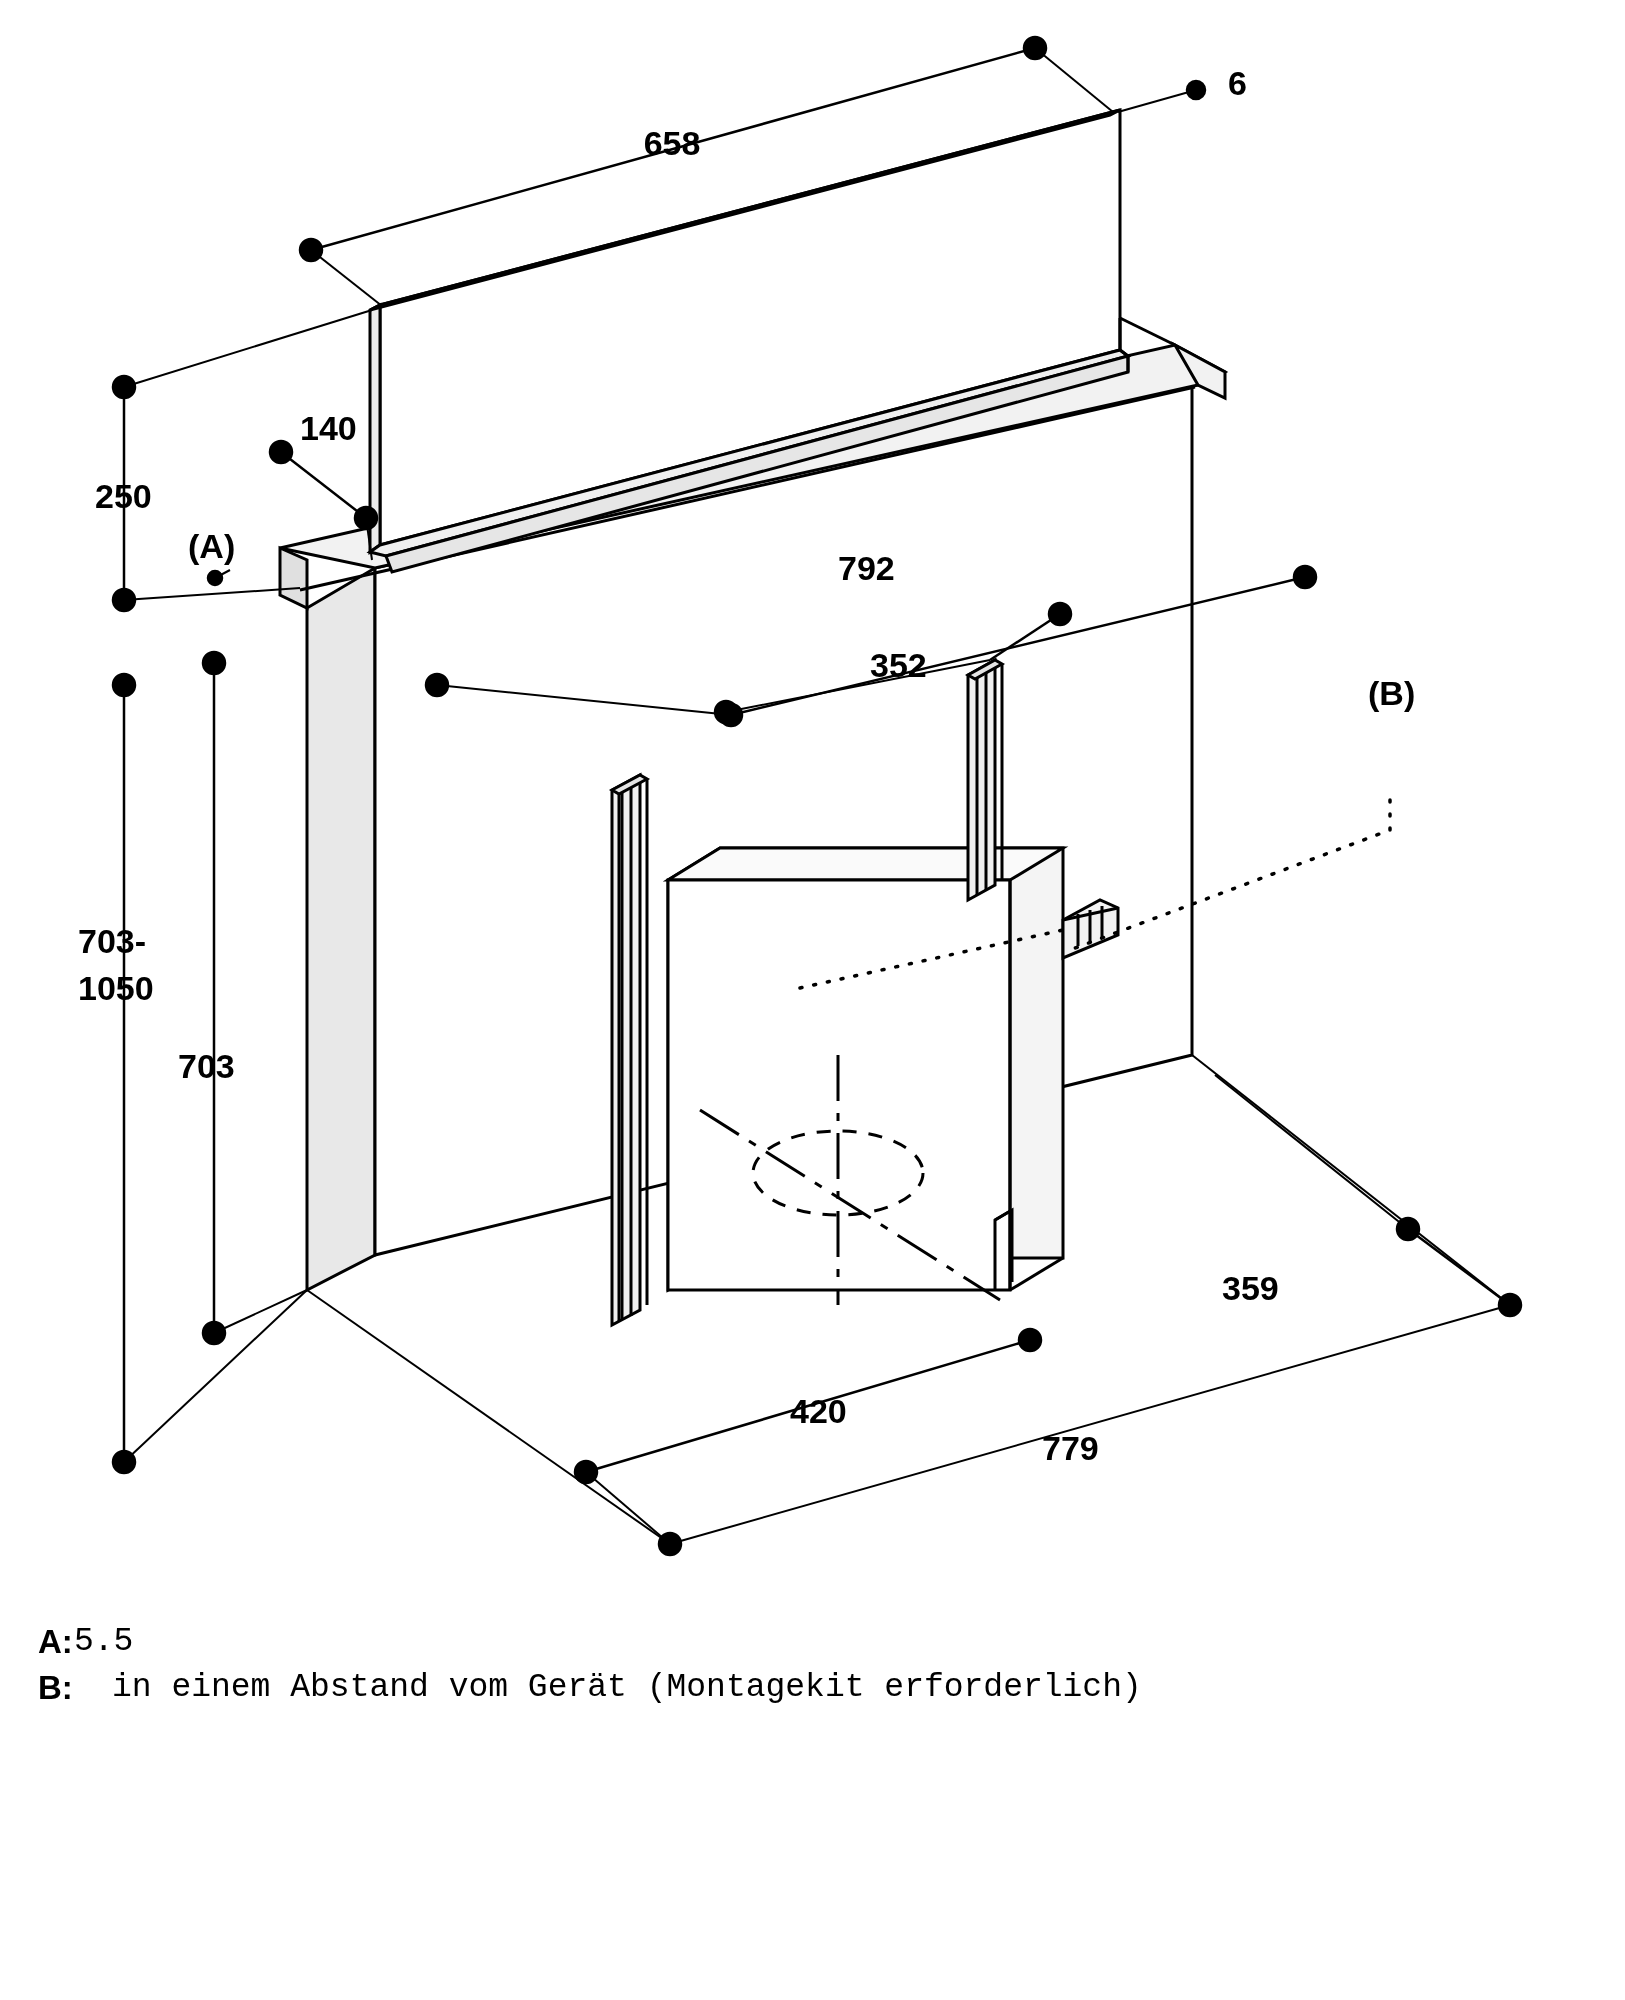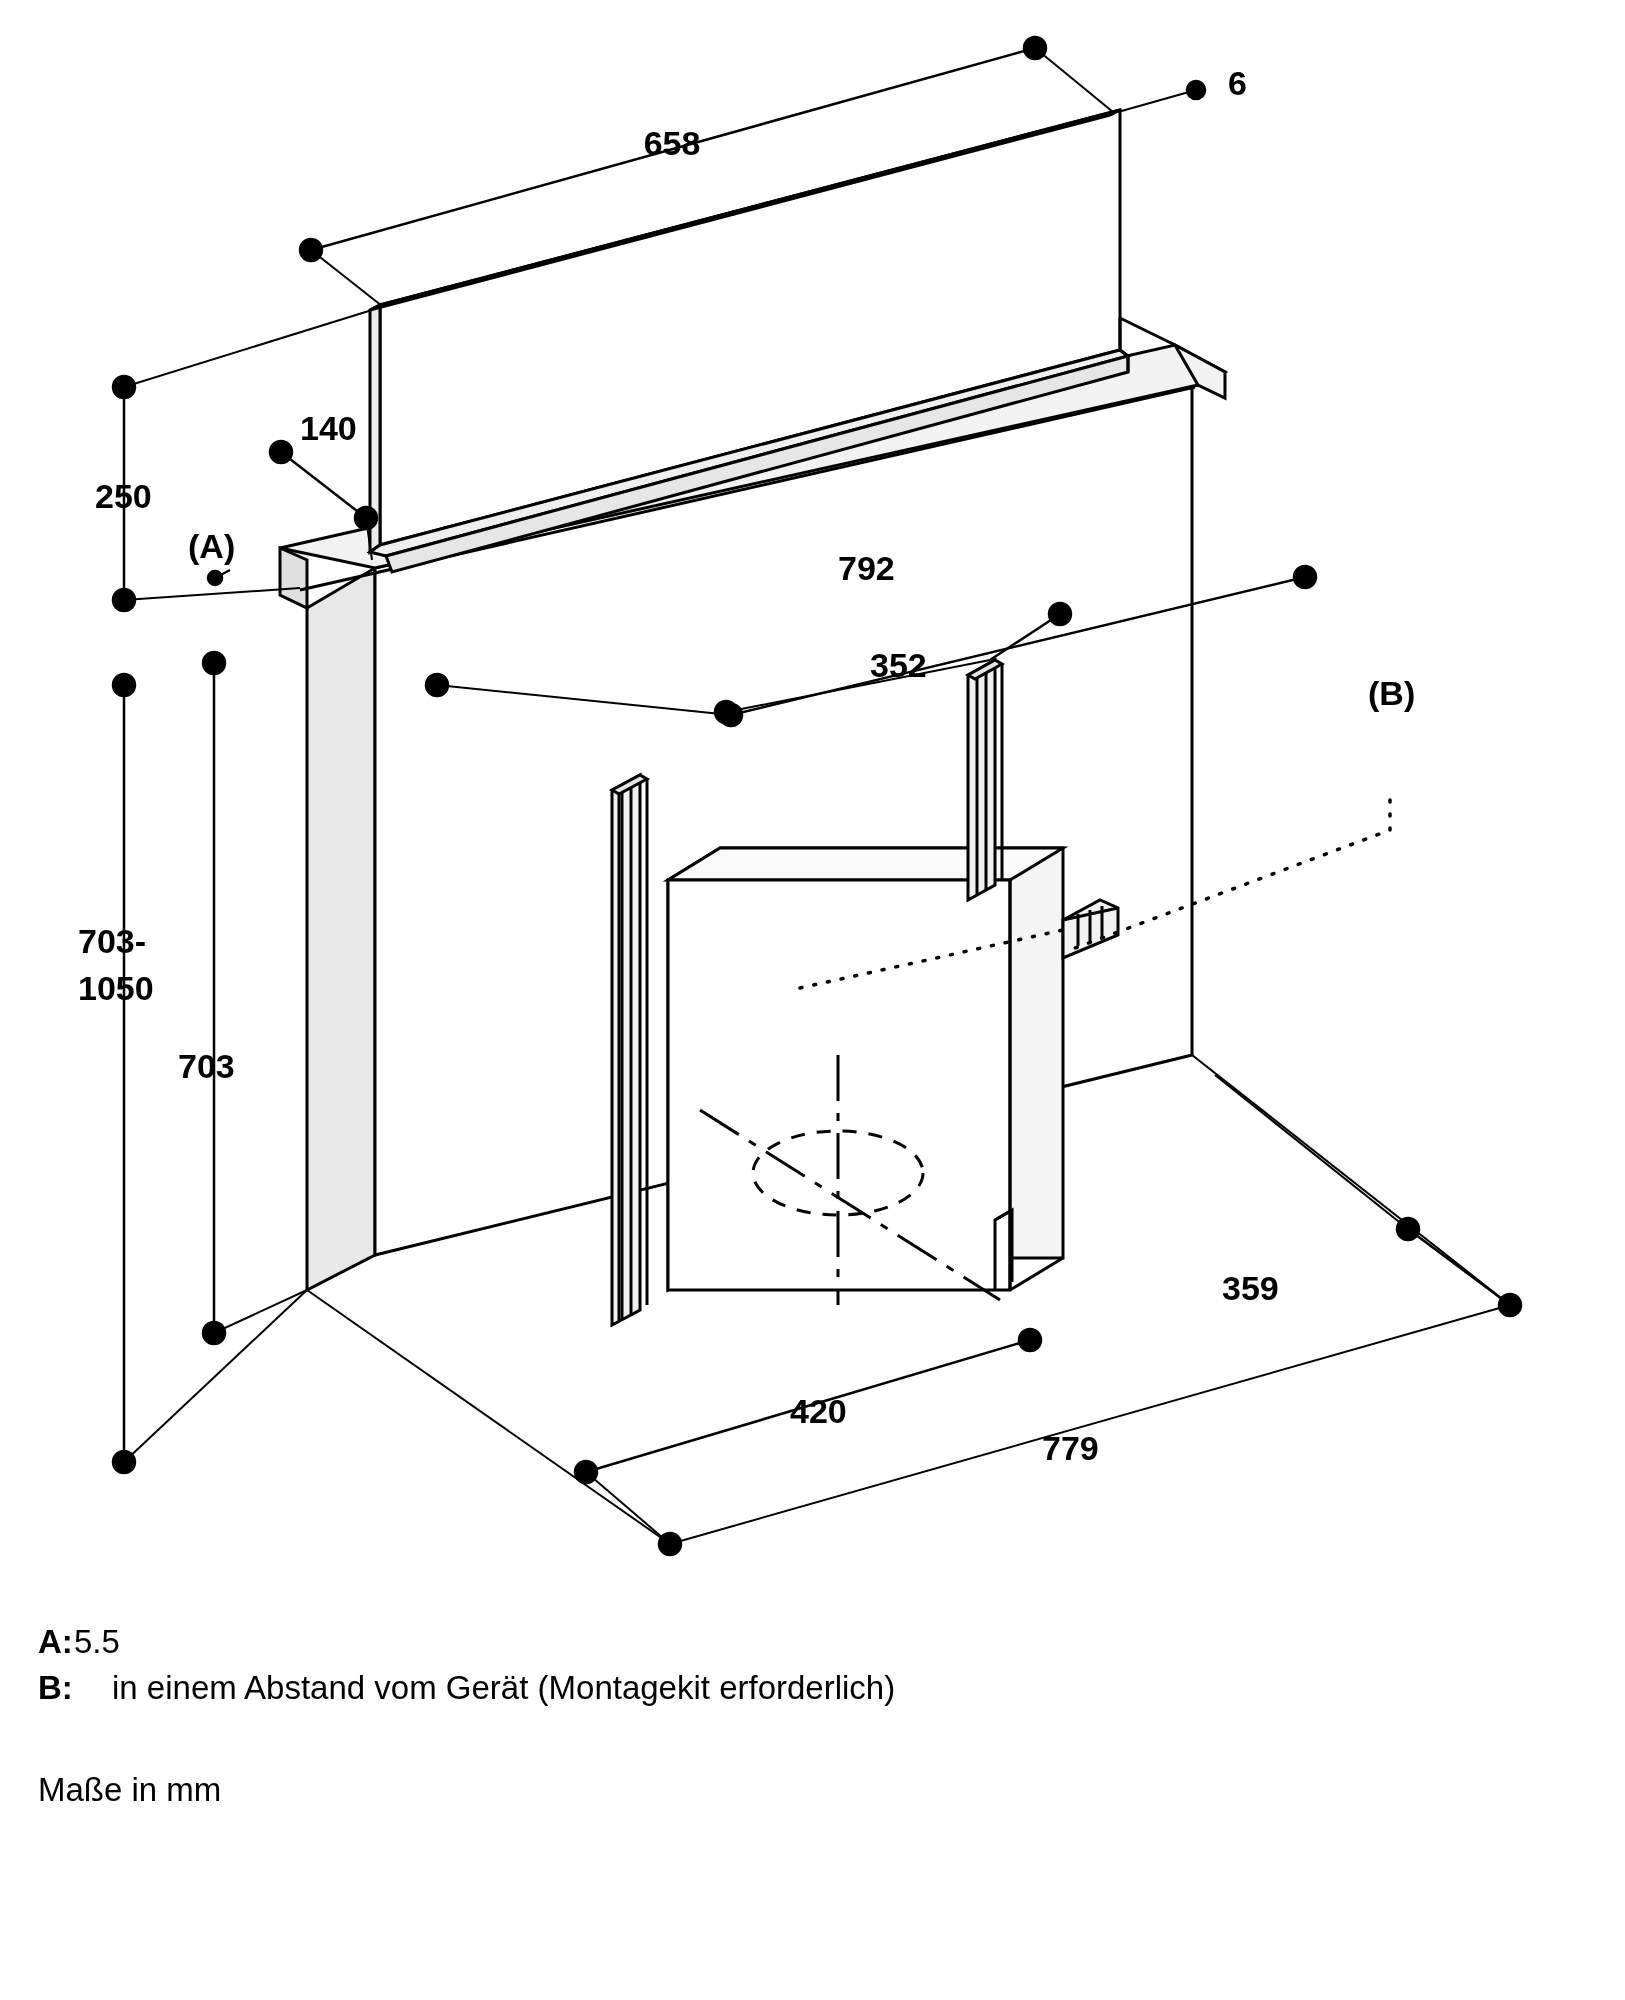--- a/index.html
+++ b/index.html
@@ -40,20 +40,21 @@
     font-size: 33px;
     line-height: 44px;
   }
   .note-key {
     font-weight: bold;
     width: 36px;
     flex: 0 0 36px;
   }
   .note-text {
     flex: 1;
+    font-family: Liberation Mono, monospace;
   }
   .note-b {
     margin-top: 2px;
   }
   .note-text .indent {
     display: block;
     padding-left: 38px;
   }
   .units {
     margin-top: 58px;
@@ -228,16 +229,15 @@
     <div class="note-row">
       <span class="note-key">A:</span>
       <span class="note-text">5.5</span>
     </div>
     <div class="note-row note-b">
       <span class="note-key">B:</span>
       <span class="note-text">
         <span class="indent">in einem Abstand vom Gerät (Montagekit erforderlich)</span>
       </span>
     </div>
-    <div class="units">Maße in mm</div>
   </div>
 
 </div>
 
 </body></html>

